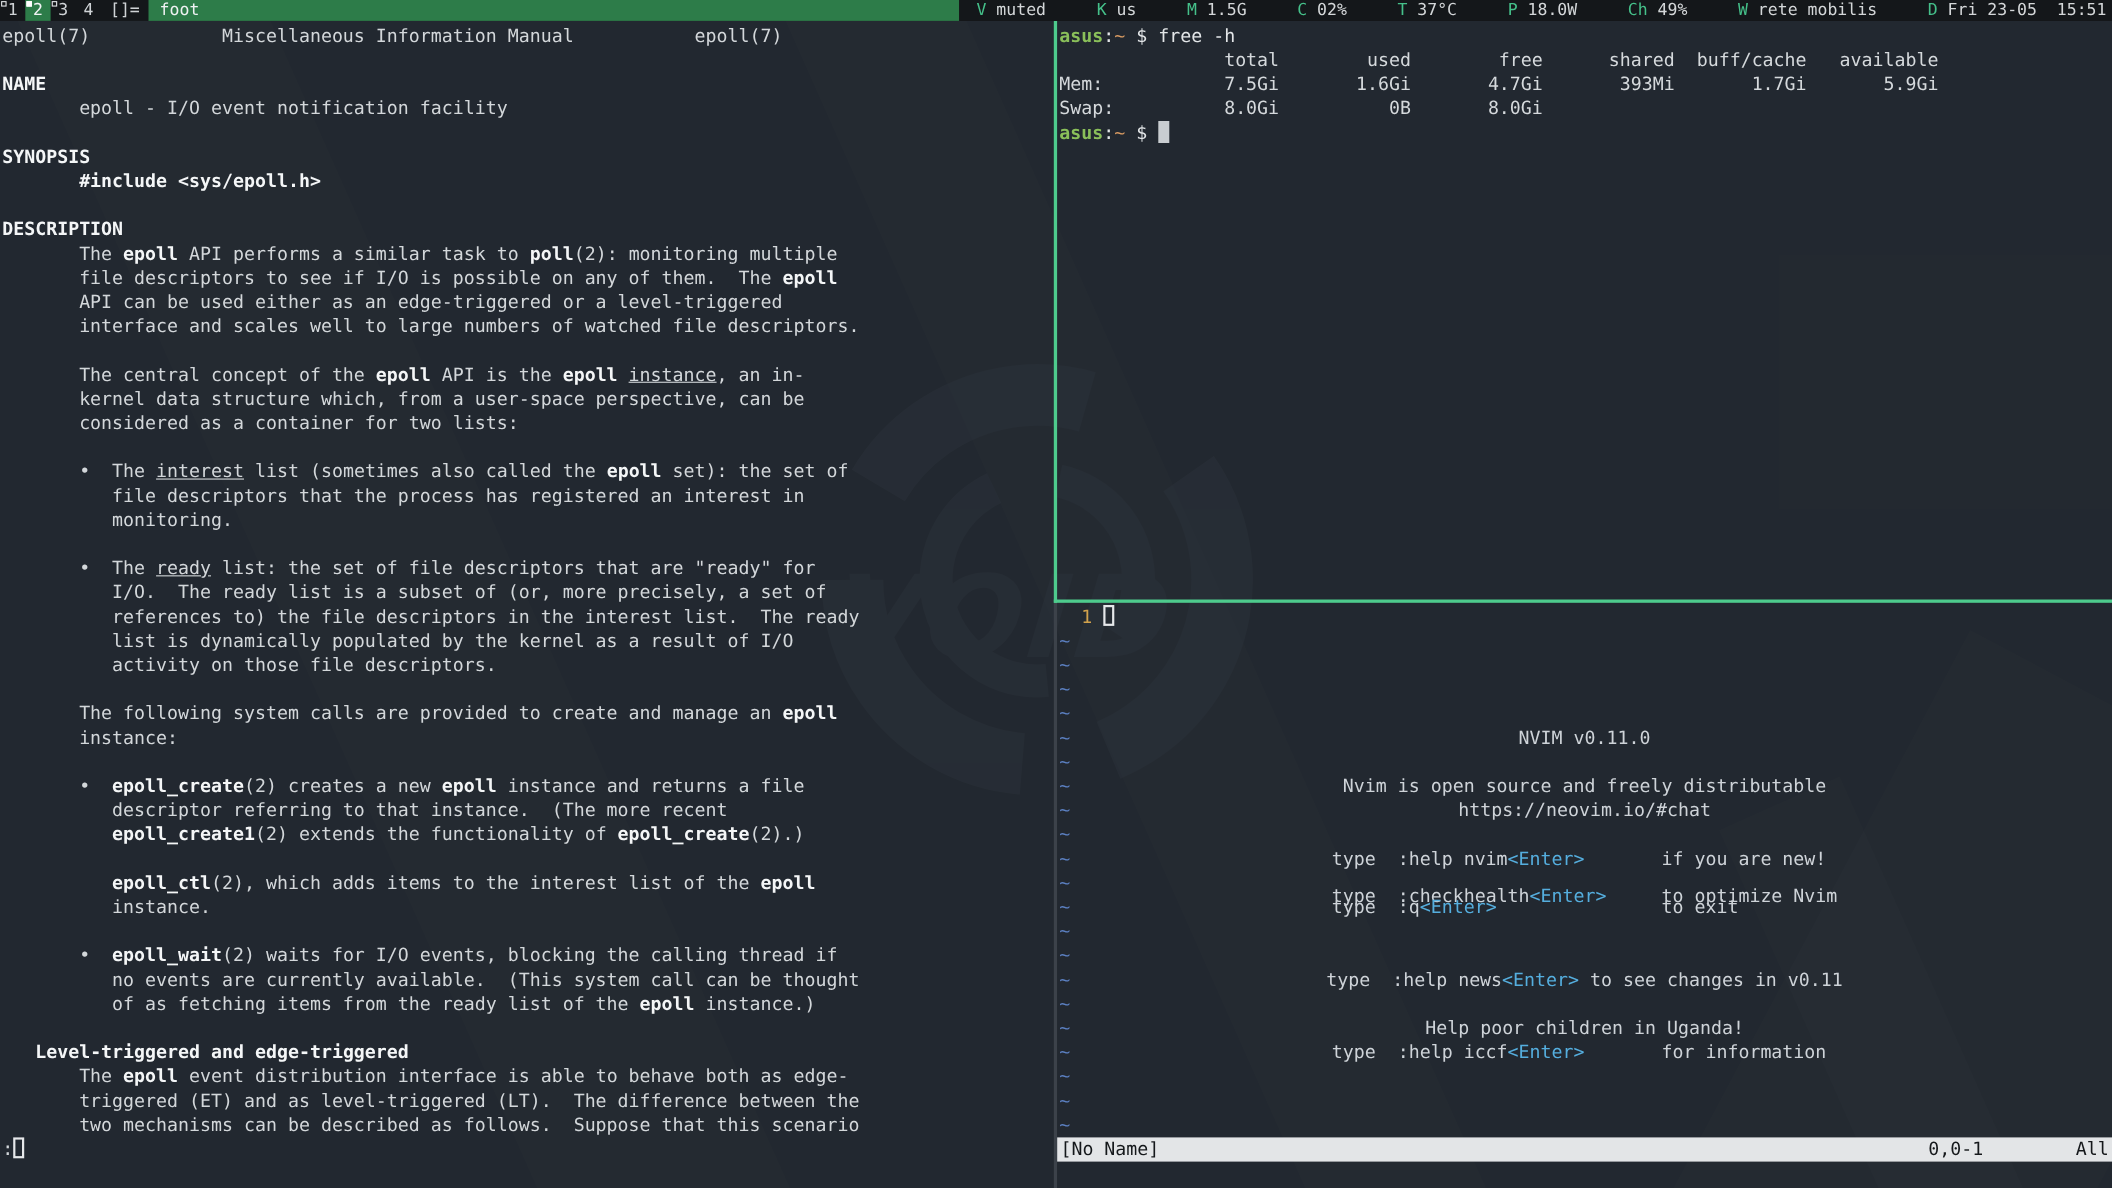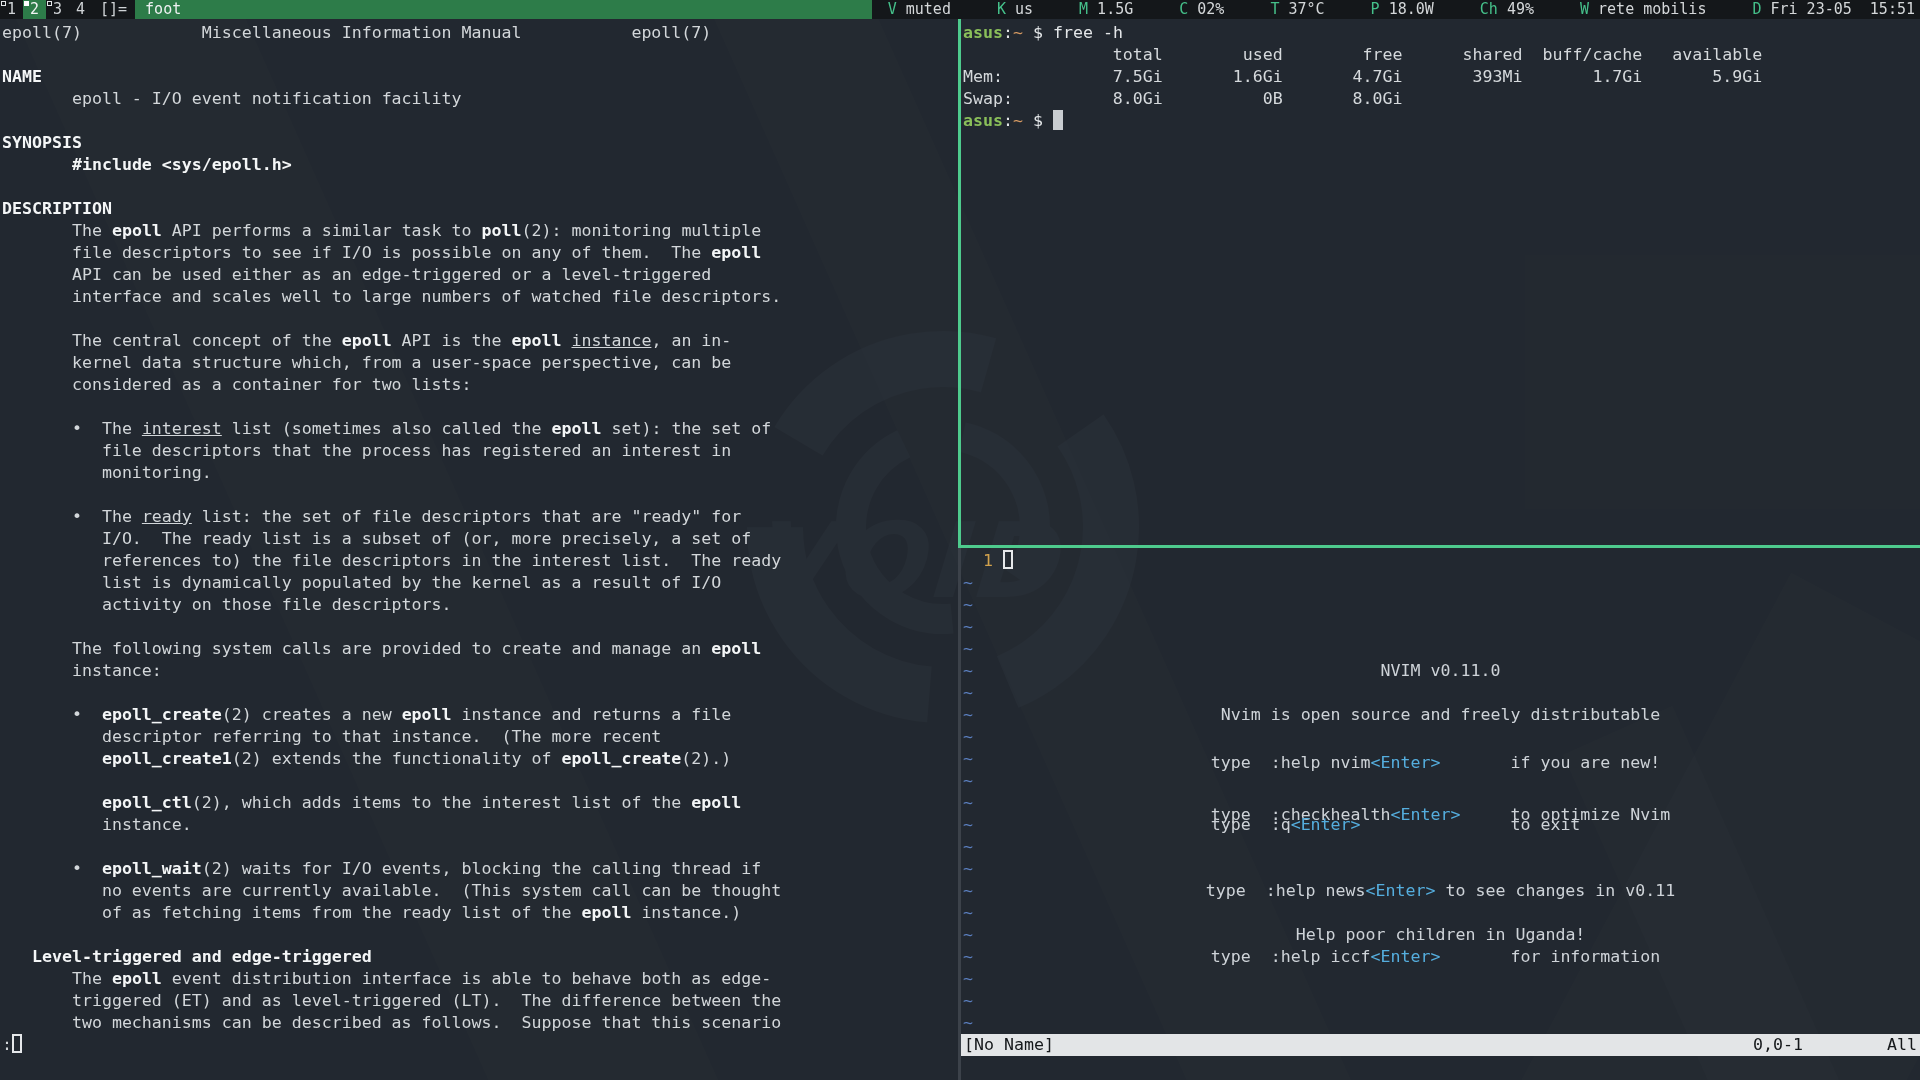--- a/index.html
+++ b/index.html
@@ -178,21 +178,22 @@
       <div class="nv-line"><span class="tl">~</span></div>
       <div class="nv-line"><span class="tl">~</span></div>
       <div class="nv-line"><span class="tl">~</span></div>
       <div class="nv-line"><span class="tl">~</span></div>
       <div class="nv-line"><span class="tl">~</span></div>
       <div class="nv-line"><span class="tl">~</span></div>
       <div class="nv-line"><span class="tl">~</span></div>
       <div class="nv-line"><span class="tl">~</span></div>
       <div class="nv-intro" style="top: 112px;"><span>NVIM v0.11.0</span></div>
       <div class="nv-intro" style="top: 156px;"><span>Nvim is open source and freely distributable</span></div>
-      <div class="nv-intro" style="top: 204px;"><span>type  :help nvim</span><span class="e">&lt;Enter&gt;</span><span>       if you are new! </span></div>
+      <div class="nv-intro" style="top: 178px;"><span>https://neovim.io/#chat</span></div>
+      <div class="nv-intro" style="top: 222px;"><span>type  :help nvim</span><span class="e">&lt;Enter&gt;</span><span>       if you are new! </span></div>
       <div class="nv-intro" style="top: 256px;"><span>type  :checkhealth</span><span class="e">&lt;Enter&gt;</span><span>     to optimize Nvim</span></div>
       <div class="nv-intro" style="top: 266px;"><span>type  :q</span><span class="e">&lt;Enter&gt;</span><span>               to exit         </span></div>
       <div class="nv-intro" style="top: 332px;"><span>type  :help news</span><span class="e">&lt;Enter&gt;</span><span> to see changes in v0.11</span></div>
       <div class="nv-intro" style="top: 376px;"><span>Help poor children in Uganda!</span></div>
       <div class="nv-intro" style="top: 398px;"><span>type  :help iccf</span><span class="e">&lt;Enter&gt;</span><span>       for information </span></div>
     </div>
   <div class="nv-status">
     <span>[No Name]</span>
     <span><span class="ruler">0,0-1</span><span>All</span></span>
   </div>

